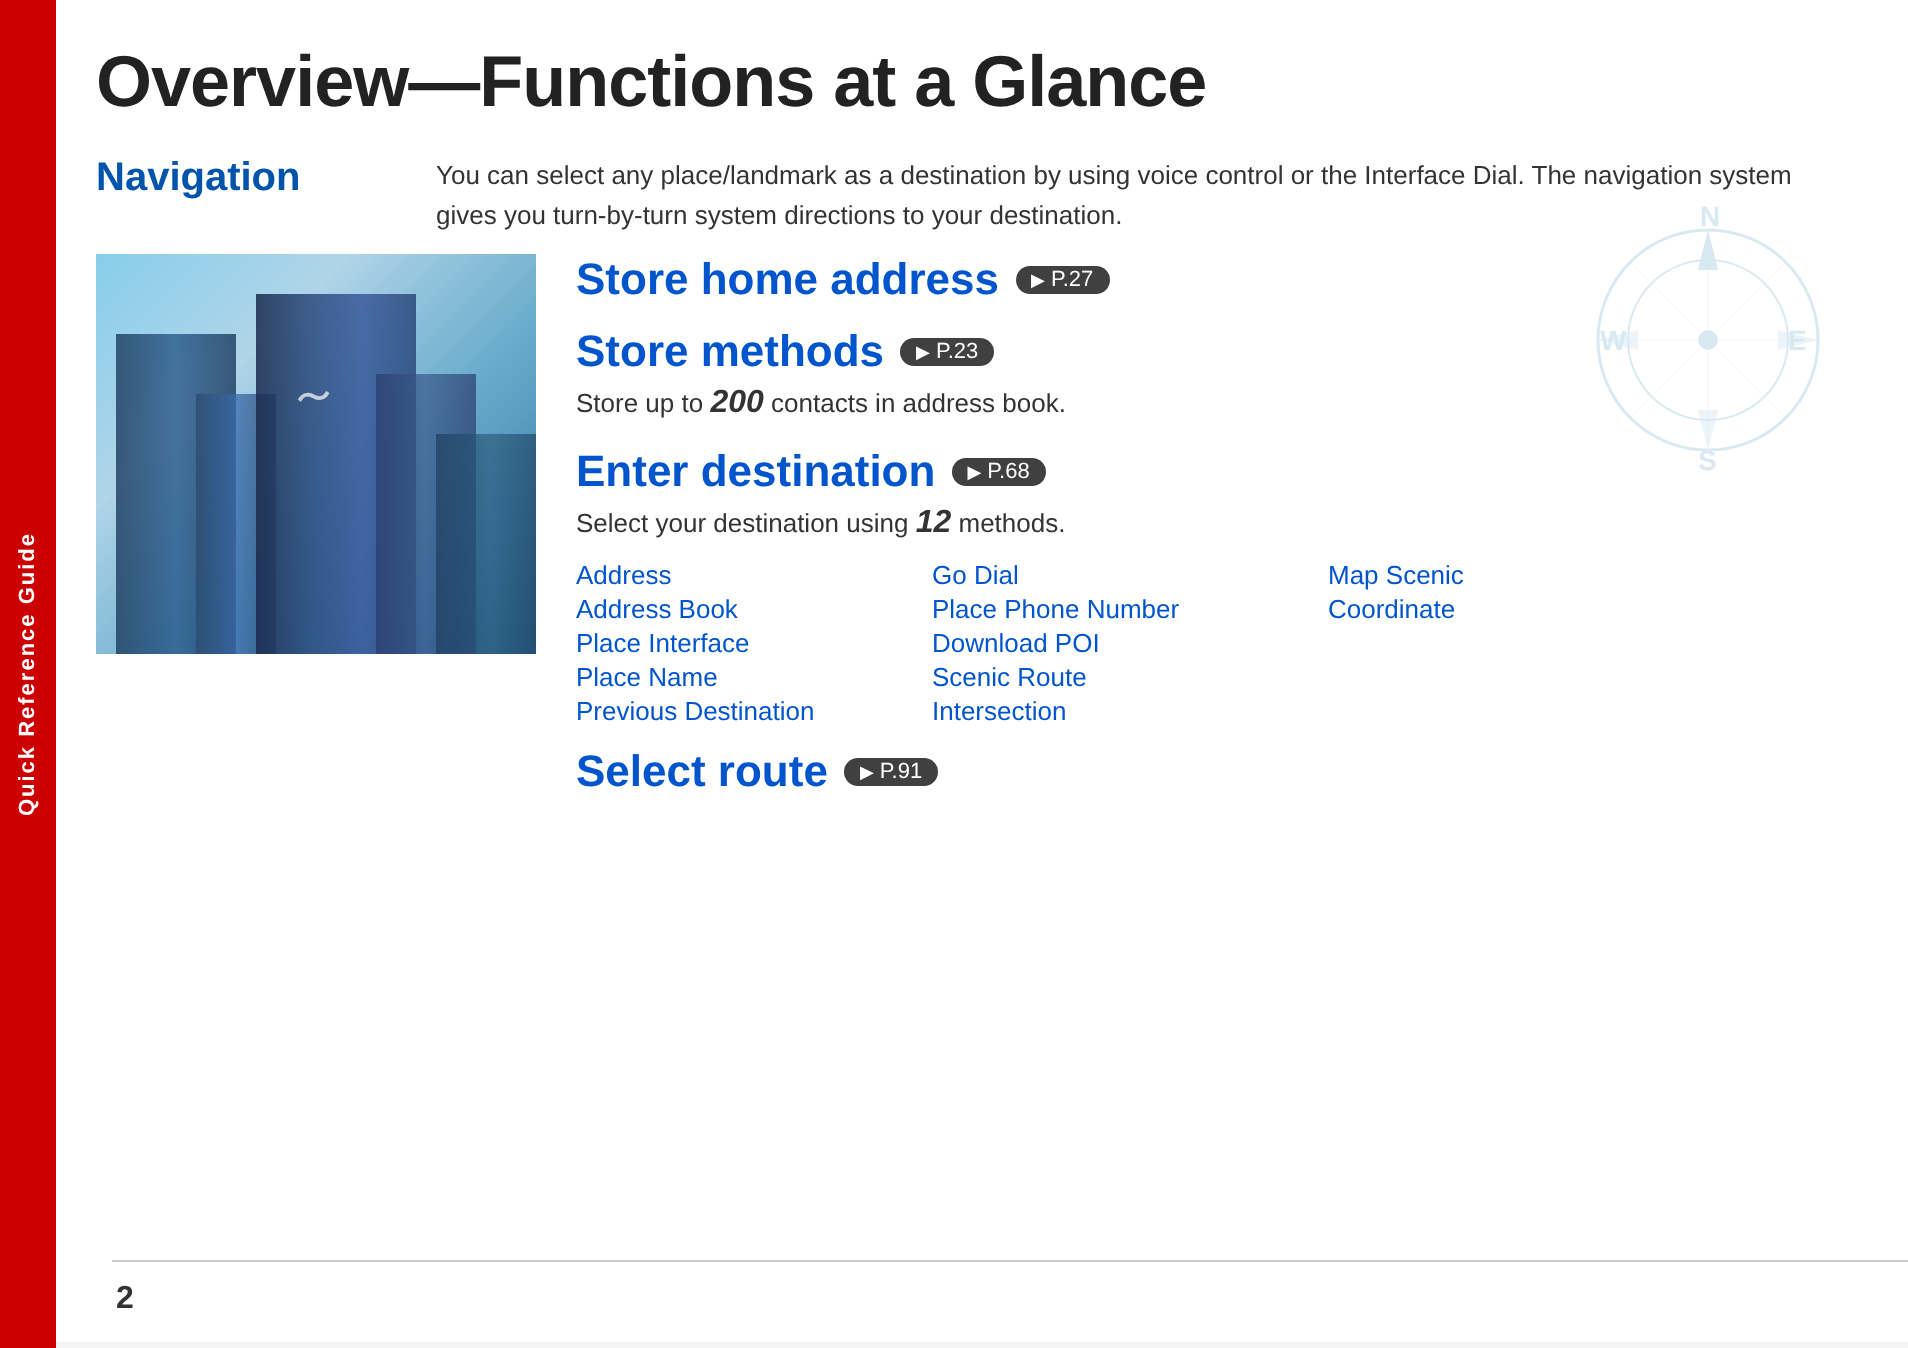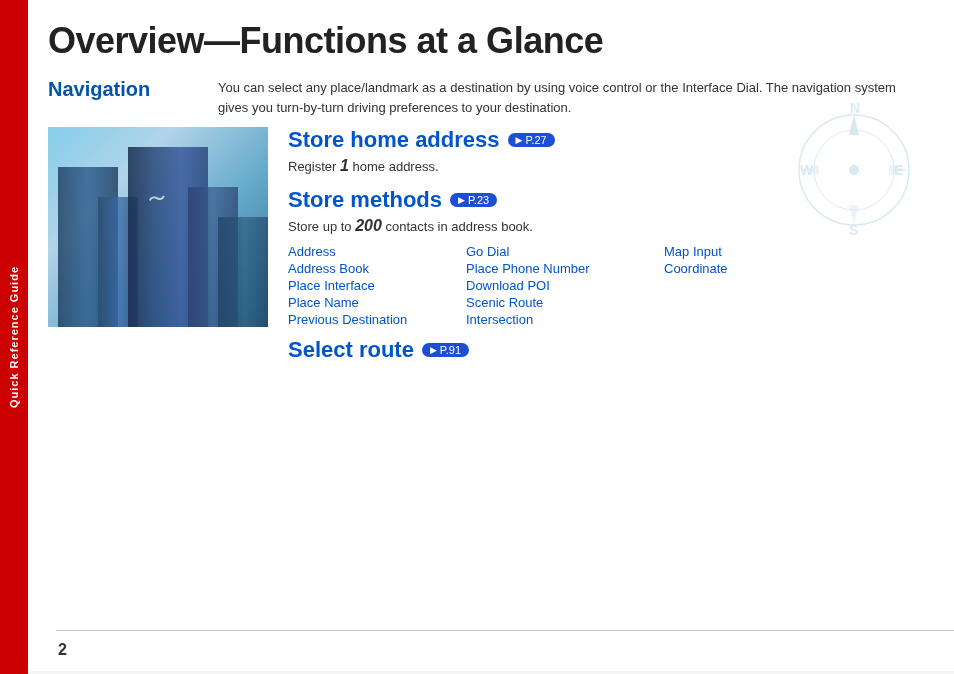--- a/index.html
+++ b/index.html
@@ -171,21 +171,21 @@
     }
     .content-heading {
       color: #0055cc;
       font-size: 22px;
       font-weight: bold;
       font-family: Arial, Helvetica, sans-serif;
     }
     .page-ref {
       display: inline-flex;
       align-items: center;
-      background: #1d4ed8;
+      background: #404040;
       color: white;
       border-radius: 12px;
       padding: 1px 8px;
       font-size: 11px;
       margin-left: 8px;
       white-space: nowrap;
     }
     .page-ref::before {
       content: "▶";
       font-size: 9px;
@@ -256,21 +256,21 @@
 <div class="sidebar-tab">
   <span class="sidebar-tab-text">Quick Reference Guide</span>
 </div>
 
 <div class="main-content">
 
   <h1 class="page-title">Overview—Functions at a Glance</h1>
 
   <div class="section-header">
     <div class="section-label">Navigation</div>
-    <div class="section-description">You can select any place/landmark as a destination by using voice control or the Interface Dial. The navigation system gives you turn-by-turn driving preferences to your destination.</div>
+    <div class="section-description">You can select any place/landmark as a destination by using voice control or the Interface Dial. The navigation system gives you turn-by-turn system directions to your destination.</div>
   </div>
 
   <div class="content-body">
 
     <div class="photo-container">
       <div class="photo-building">
         <div class="building-1"></div>
         <div class="building-2"></div>
         <div class="building-3"></div>
         <div class="building-4"></div>
@@ -278,37 +278,41 @@
         <div class="bird">〜</div>
       </div>
     </div>
 
     <div class="right-content">
 
       <div class="heading-row">
         <span class="content-heading">Store home address</span>
         <span class="page-ref">P.27</span>
       </div>
-      <div class="sub-text">
-        <span>Register </span><strong>1</strong><span> home address.</span>
-      </div>
 
       <div class="heading-row">
         <span class="content-heading">Store methods</span>
         <span class="page-ref">P.23</span>
       </div>
       <div class="sub-text">
         <span>Store up to </span><strong>200</strong><span> contacts in address book.</span>
       </div>
 
+      <div class="heading-row">
+        <span class="content-heading">Enter destination</span>
+        <span class="page-ref">P.68</span>
+      </div>
+      <div class="sub-text">
+        <span>Select your destination using </span><strong>12</strong><span> methods.</span>
+      </div>
 
       <div class="methods-grid">
         <a class="method-link">Address</a>
         <a class="method-link">Go Dial</a>
-        <a class="method-link">Map Input</a>
+        <a class="method-link">Map Scenic</a>
         <a class="method-link">Address Book</a>
         <a class="method-link">Place Phone Number</a>
         <a class="method-link">Coordinate</a>
         <a class="method-link">Place Interface</a>
         <a class="method-link">Download POI</a>
         <span></span>
         <a class="method-link">Place Name</a>
         <a class="method-link">Scenic Route</a>
         <span></span>
         <a class="method-link">Previous Destination</a>

